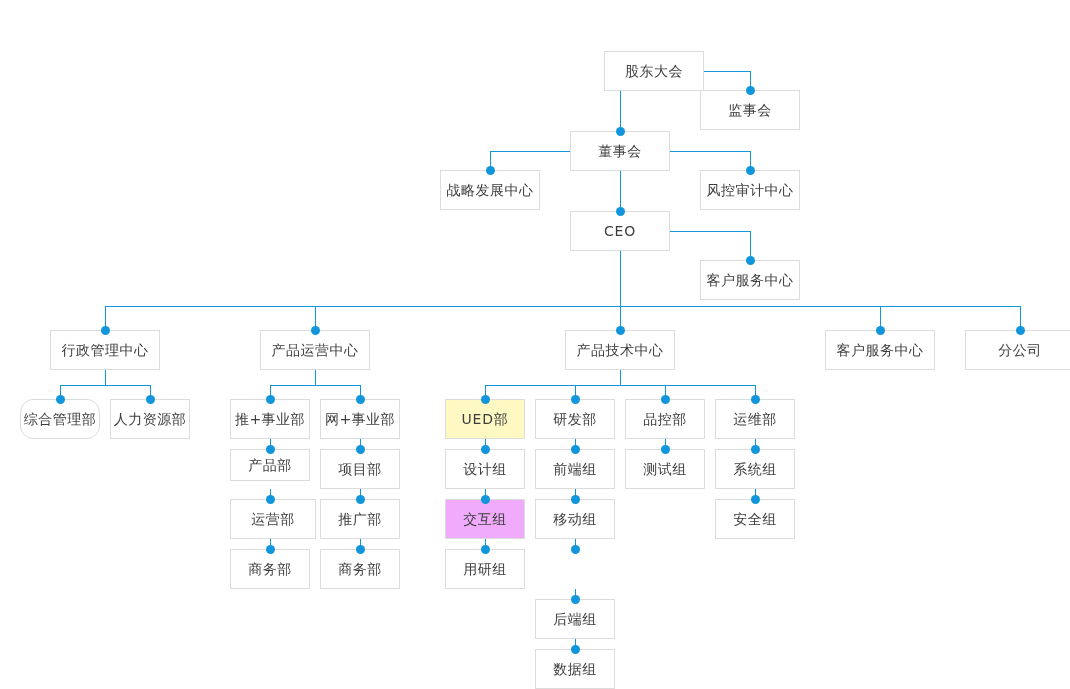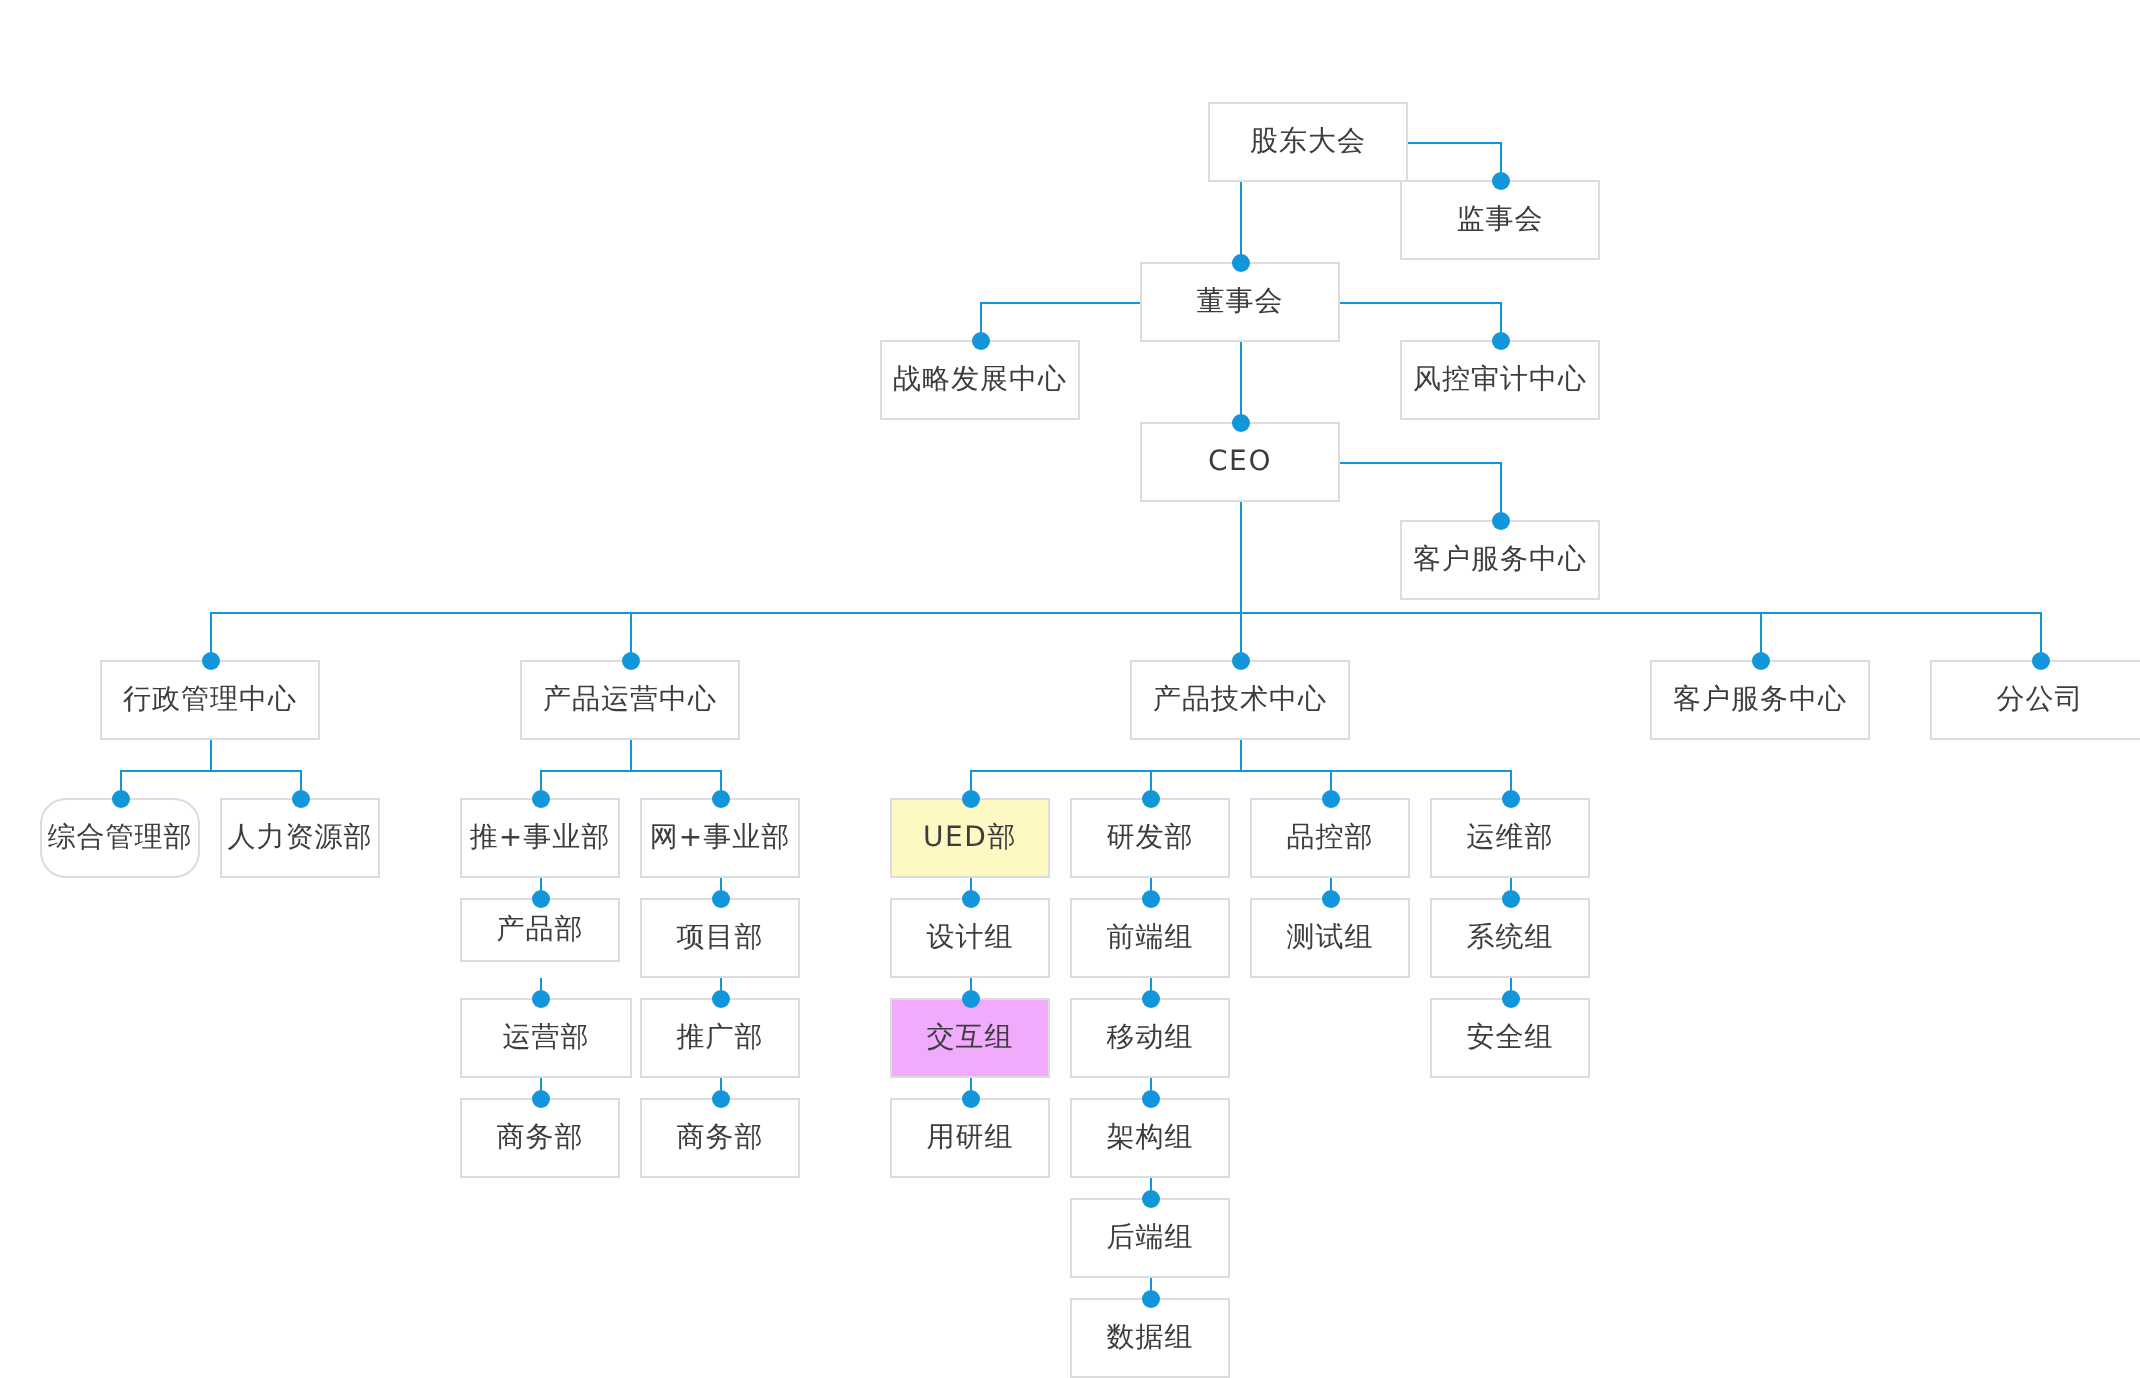--- a/index.html
+++ b/index.html
@@ -197,21 +197,20 @@
   <div class="node" style="left: 320px; top: 549px; width: 80px; height: 40px; border-color: rgb(220, 220, 220); background-color: rgb(255, 255, 255); color: rgb(61, 61, 61);">商务部</div>
 
   <div class="node latin" style="left: 445px; top: 399px; width: 80px; height: 40px; border-color: rgb(220, 220, 220); background-color: #fef9c3; color: rgb(61, 61, 61);">UED部</div>
   <div class="node" style="left: 445px; top: 449px; width: 80px; height: 40px; border-color: rgb(220, 220, 220); background-color: rgb(255, 255, 255); color: rgb(61, 61, 61);">设计组</div>
   <div class="node" style="left: 445px; top: 499px; width: 80px; height: 40px; border-color: rgb(220, 220, 220); background-color: #f0abfc; color: rgb(61, 61, 61);">交互组</div>
   <div class="node" style="left: 445px; top: 549px; width: 80px; height: 40px; border-color: rgb(220, 220, 220); background-color: rgb(255, 255, 255); color: rgb(61, 61, 61);">用研组</div>
 
   <div class="node" style="left: 535px; top: 399px; width: 80px; height: 40px; border-color: rgb(220, 220, 220); background-color: rgb(255, 255, 255); color: rgb(61, 61, 61);">研发部</div>
   <div class="node" style="left: 535px; top: 449px; width: 80px; height: 40px; border-color: rgb(220, 220, 220); background-color: rgb(255, 255, 255); color: rgb(61, 61, 61);">前端组</div>
   <div class="node" style="left: 535px; top: 499px; width: 80px; height: 40px; border-color: rgb(220, 220, 220); background-color: rgb(255, 255, 255); color: rgb(61, 61, 61);">移动组</div>
-  <div class="node" style="left: 535px; top: 549px; width: 80px; height: 40px; border-color: rgb(220, 220, 220); background-color: rgb(255, 255, 255); color: rgb(61, 61, 61);">架构组</div>
   <div class="node" style="left: 535px; top: 599px; width: 80px; height: 40px; border-color: rgb(220, 220, 220); background-color: rgb(255, 255, 255); color: rgb(61, 61, 61);">后端组</div>
   <div class="node" style="left: 535px; top: 649px; width: 80px; height: 40px; border-color: rgb(220, 220, 220); background-color: rgb(255, 255, 255); color: rgb(61, 61, 61); text-align: center;">数据组</div>
 
   <div class="node" style="left: 625px; top: 399px; width: 80px; height: 40px; border-color: rgb(220, 220, 220); background-color: rgb(255, 255, 255); color: rgb(61, 61, 61);">品控部</div>
   <div class="node" style="left: 625px; top: 449px; width: 80px; height: 40px; border-color: rgb(220, 220, 220); background-color: rgb(255, 255, 255); color: rgb(61, 61, 61);">测试组</div>
 
   <div class="node" style="left: 715px; top: 399px; width: 80px; height: 40px; border-color: rgb(220, 220, 220); background-color: rgb(255, 255, 255); color: rgb(61, 61, 61);">运维部</div>
   <div class="node" style="left: 715px; top: 449px; width: 80px; height: 40px; border-color: rgb(220, 220, 220); background-color: rgb(255, 255, 255); color: rgb(61, 61, 61);">系统组</div>
   <div class="node" style="left: 715px; top: 499px; width: 80px; height: 40px; border-color: rgb(220, 220, 220); background-color: rgb(255, 255, 255); color: rgb(61, 61, 61);">安全组</div>
 

